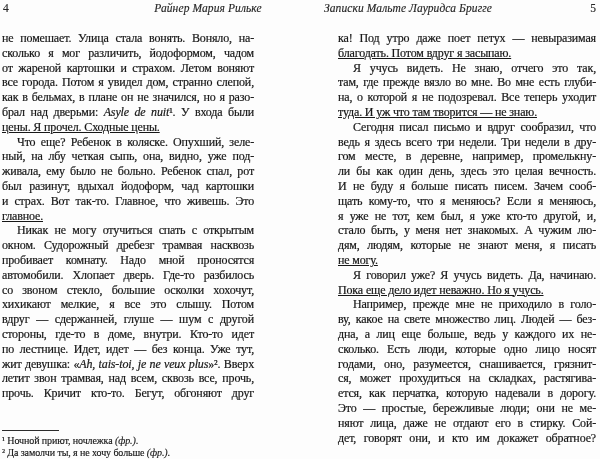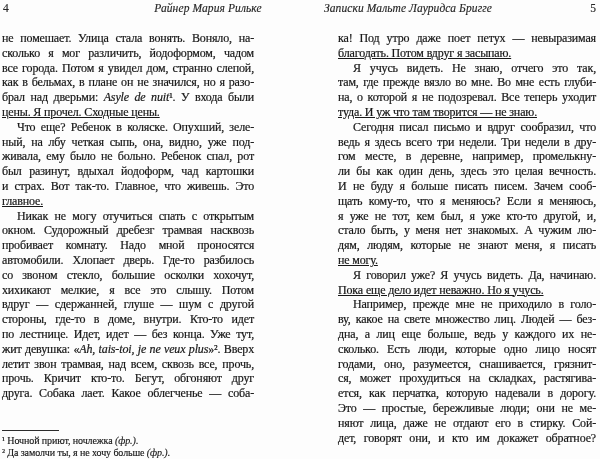--- a/index.html
+++ b/index.html
@@ -36,20 +36,21 @@
 <body>
 
 <div class="pagenum" style="left:3px;">4</div>
 <div class="runhead" style="left:108px;">Райнер Мария Рильке</div>
 <div class="runhead" style="left:308px;">Записки Мальте Лауридса Бригге</div>
 <div class="pagenum" style="right:4px;">5</div>
 
 <div id="left-column" class="column">
     <div class="line">не помешает. Улица стала вонять. Воняло, на-</div>
     <div class="line">сколько я мог различить, йодоформом, чадом</div>
+    <div class="line">от жареной картошки и страхом. Летом воняют</div>
     <div class="line">все города. Потом я увидел дом, странно слепой,</div>
     <div class="line">как в бельмах, в плане он не значился, но я разо-</div>
     <div class="line">брал над дверьми: <i>Asyle de nuit</i>¹. У входа были</div>
     <div class="line last">цены. Я прочел. Сходные цены.</div>
     <div class="line indent">Что еще? Ребенок в коляске. Опухший, зеле-</div>
     <div class="line">ный, на лбу четкая сыпь, она, видно, уже под-</div>
     <div class="line">живала, ему было не больно. Ребенок спал, рот</div>
     <div class="line">был разинут, вдыхал йодоформ, чад картошки</div>
     <div class="line">и страх. Вот так-то. Главное, что живешь. Это</div>
     <div class="line last">главное.</div>
@@ -58,21 +59,20 @@
     <div class="line">пробивает комнату. Надо мной проносятся</div>
     <div class="line">автомобили. Хлопает дверь. Где-то разбилось</div>
     <div class="line">со звоном стекло, большие осколки хохочут,</div>
     <div class="line">хихикают мелкие, я все это слышу. Потом</div>
     <div class="line">вдруг — сдержанней, глуше — шум с другой</div>
     <div class="line">стороны, где-то в доме, внутри. Кто-то идет</div>
     <div class="line">по лестнице. Идет, идет — без конца. Уже тут,</div>
     <div class="line">жит девушка: «<i>Ah, tais-toi, je ne veux plus</i>»². Вверх</div>
     <div class="line">летит звон трамвая, над всем, сквозь все, прочь,</div>
     <div class="line">прочь. Кричит кто-то. Бегут, обгоняют друг</div>
-    <div class="line">друга. Собака лает. Какое облегченье — соба-</div>
   </div>
 <div id="right-column" class="column">
     <div class="line">ка! Под утро даже поет петух — невыразимая</div>
     <div class="line last">благодать. Потом вдруг я засыпаю.</div>
     <div class="line indent">Я учусь видеть. Не знаю, отчего это так,</div>
     <div class="line">там, где прежде вязло во мне. Во мне есть глуби-</div>
     <div class="line">на, о которой я не подозревал. Все теперь уходит</div>
     <div class="line last">туда. И уж что там творится — не знаю.</div>
     <div class="line indent">Сегодня писал письмо и вдруг сообразил, что</div>
     <div class="line">ведь я здесь всего три недели. Три недели в дру-</div>

